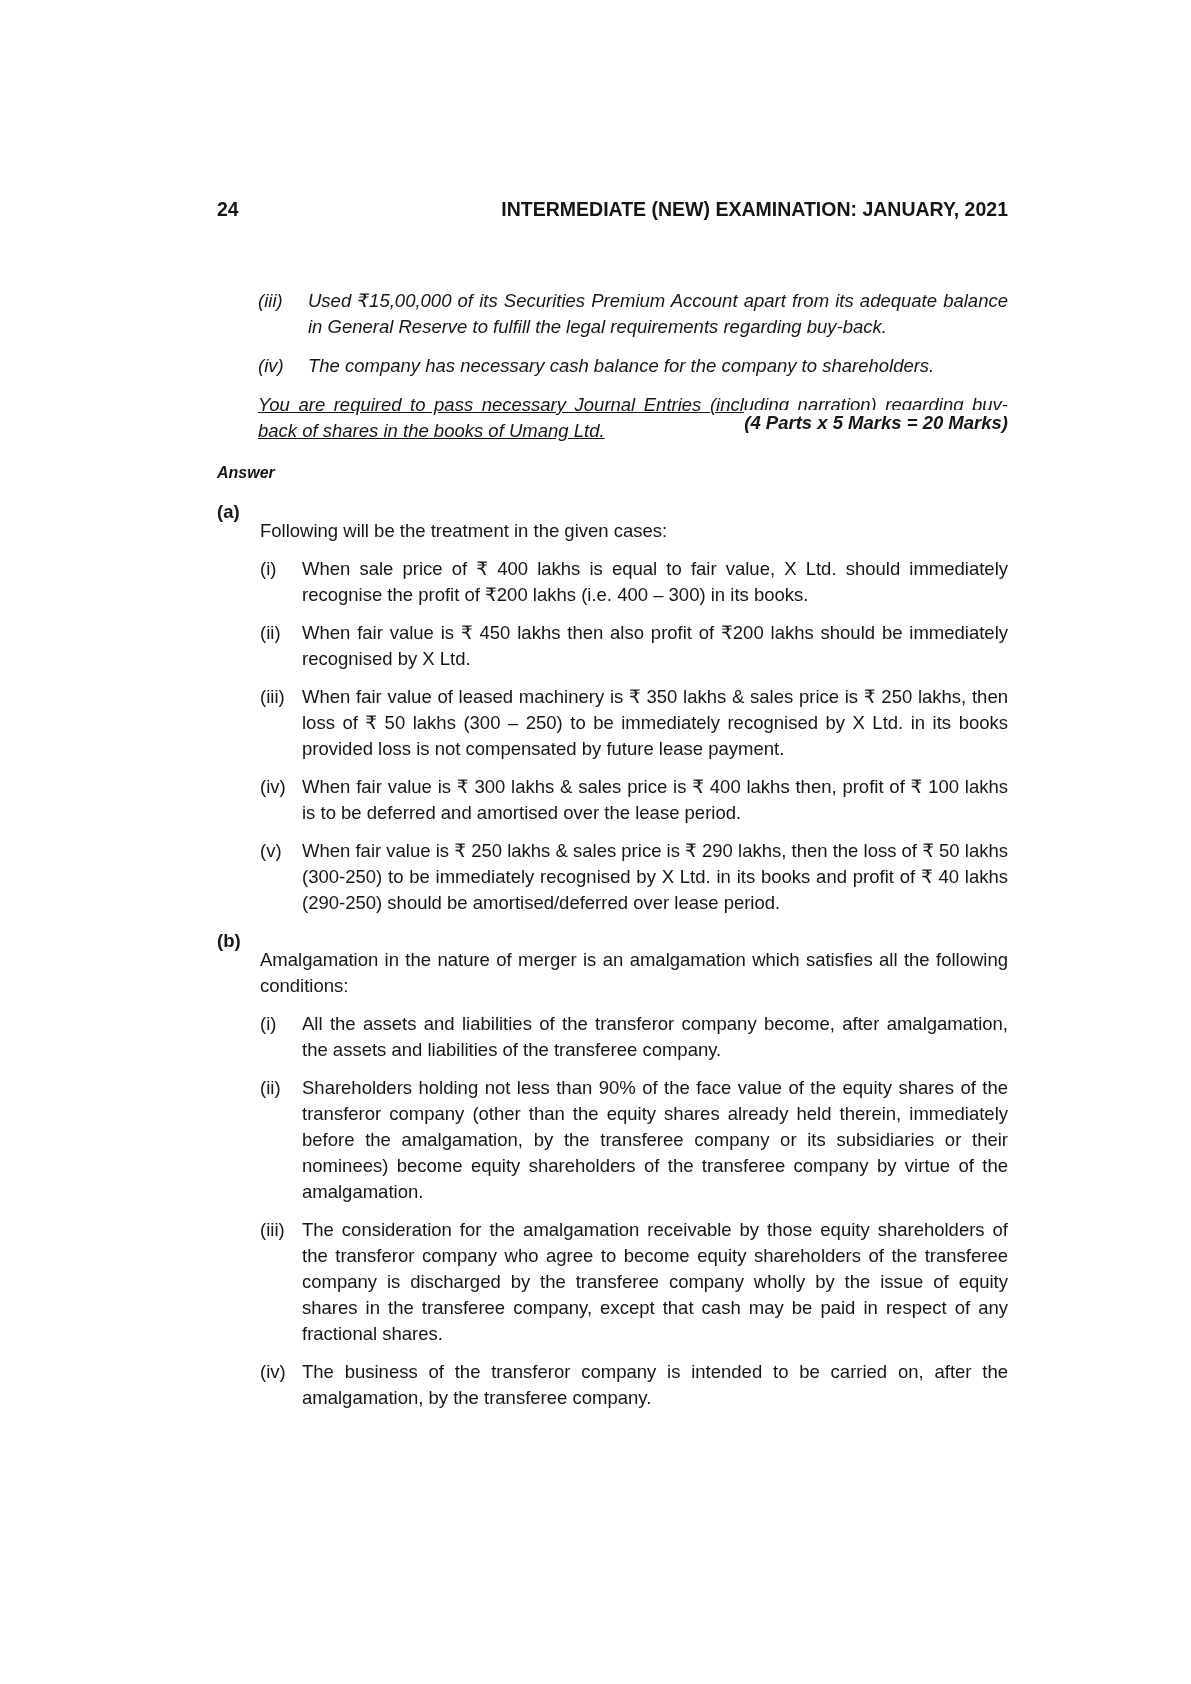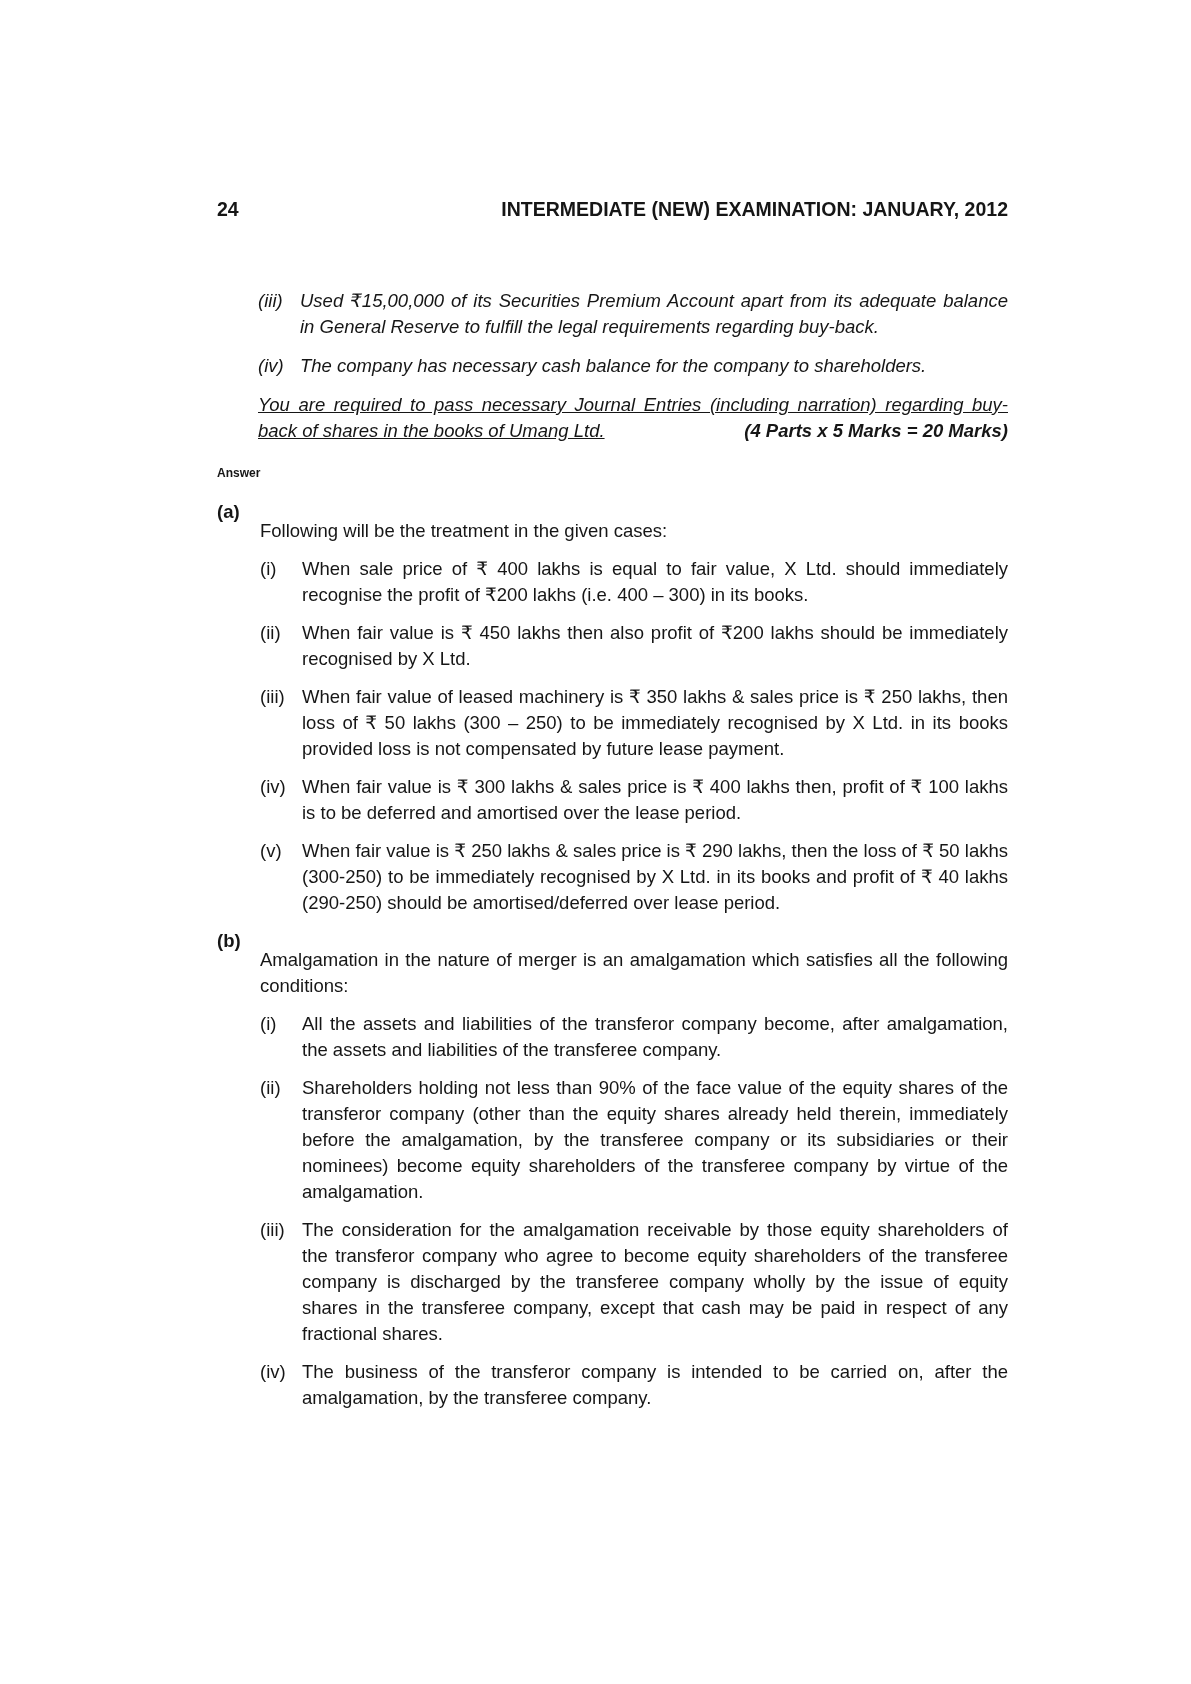--- a/index.html
+++ b/index.html
@@ -36,61 +36,62 @@
     font-weight: bold;
   }
   
   .question { font-style: italic; }
   .q-item {
     display: flex;
     margin-left: 41px;
     margin-bottom: 13px;
   }
   .q-item .marker { flex: 0 0 42px; }
-  .q-item .text { flex: 1; text-align: justify; }
+  .q-item .text { flex: 1; text-align: justify; margin-left: 8px; }
   .requirement {
     position: relative;
     margin-left: 41px;
     margin-bottom: 14px;
     text-align: justify;
     text-decoration: underline;
   }
   .marks {
     position: absolute;
     right: 0;
-    bottom: 0;
+    bottom: 8px;
     font-weight: bold;
     font-style: italic;
     white-space: nowrap;
     background: #ffffff;
   }
   
   .answer-heading {
-    font-size: 12px;
+    font-size: 16px;
     font-weight: bold;
     margin: 16px 0 13px 0;
     line-height: 26px;
+    font-style: italic;
   }
   .part { display: flex; }
   .p-marker { flex: 0 0 43px; font-weight: bold; }
   .p-body { flex: 1; }
   .p-intro { text-align: justify; margin-bottom: 12px; margin-top: 19px; }
   .sub-item { display: flex; margin-bottom: 12px; }
   .sub-item .marker { flex: 0 0 42px; }
   .sub-item .text { flex: 1; text-align: justify; }
 </style>
 </head>
 <body>
 
 <div class="page">
   <div class="content">
 
     <header class="page-header">
       <span class="page-number">24</span>
-      <span class="page-title">INTERMEDIATE (NEW) EXAMINATION: JANUARY, 2012</span>
+      <span class="page-title">INTERMEDIATE (NEW) EXAMINATION: JANUARY, 2021</span>
     </header>
 
     <section class="question">
 
       <div class="q-item">
         <span class="marker">(iii)</span>
         <div class="text">Used ₹15,00,000 of its Securities Premium Account apart from its adequate balance in General Reserve to fulfill the legal requirements regarding buy-back.</div>
       </div>
 
       <div class="q-item">

